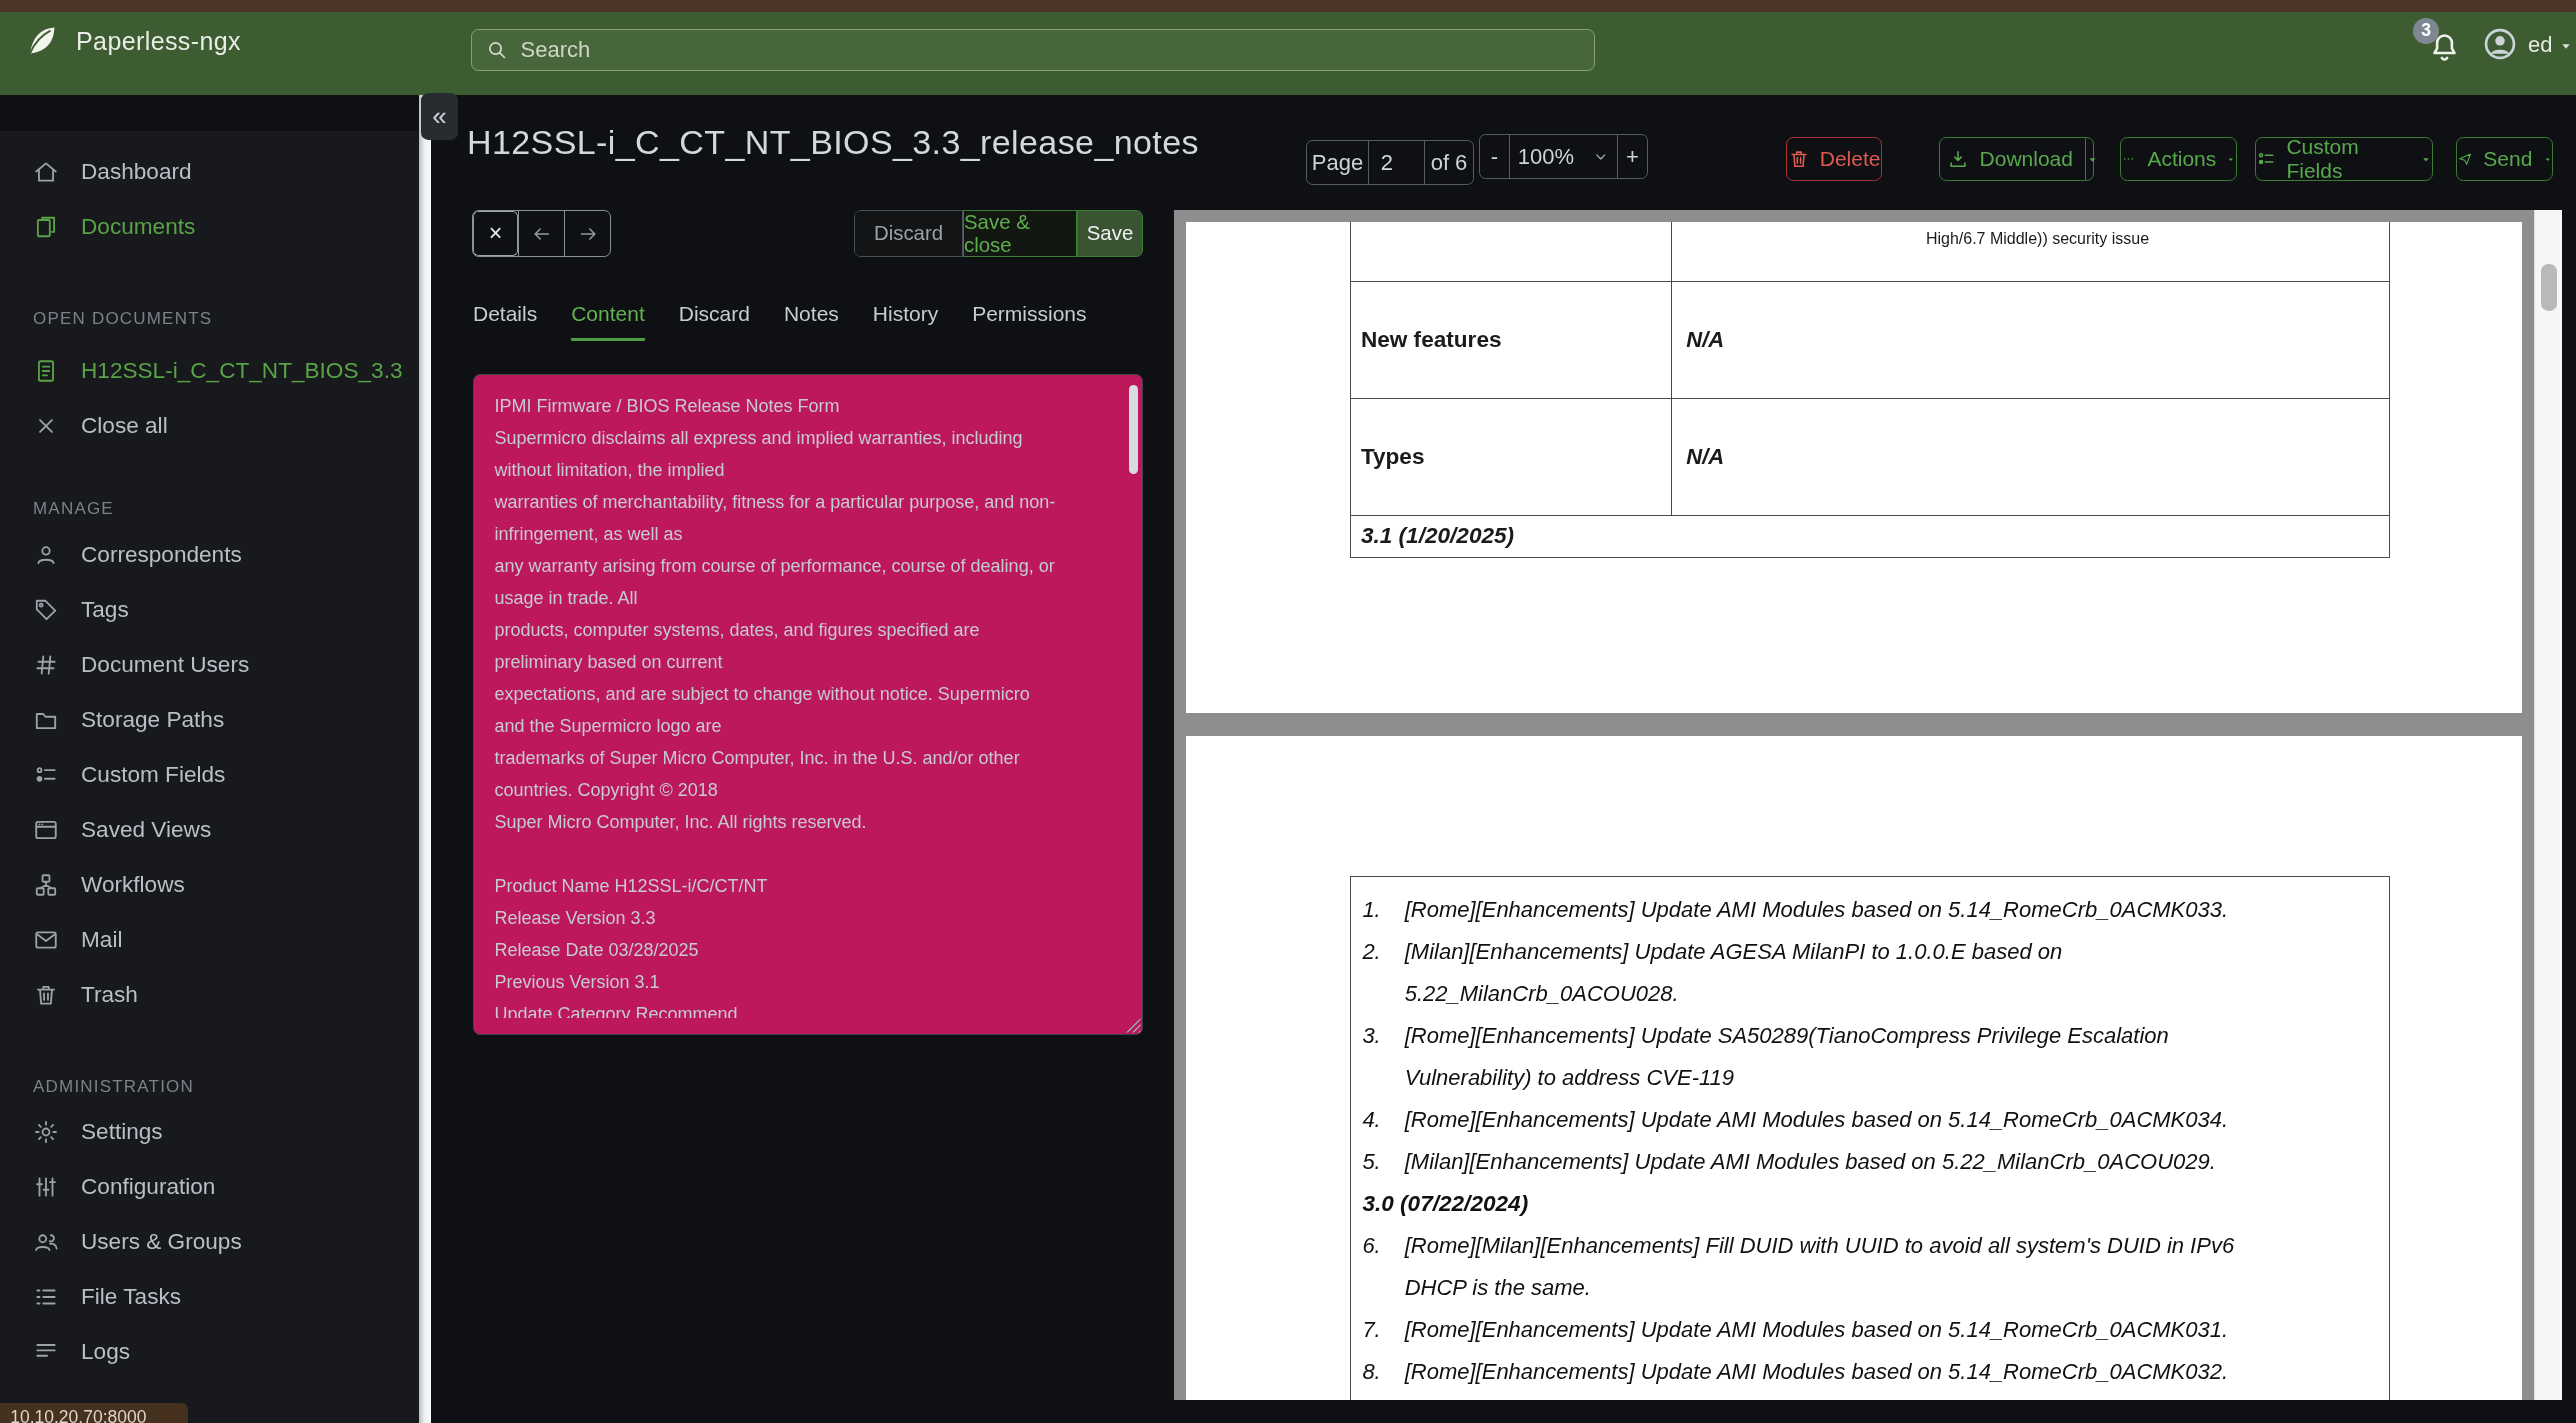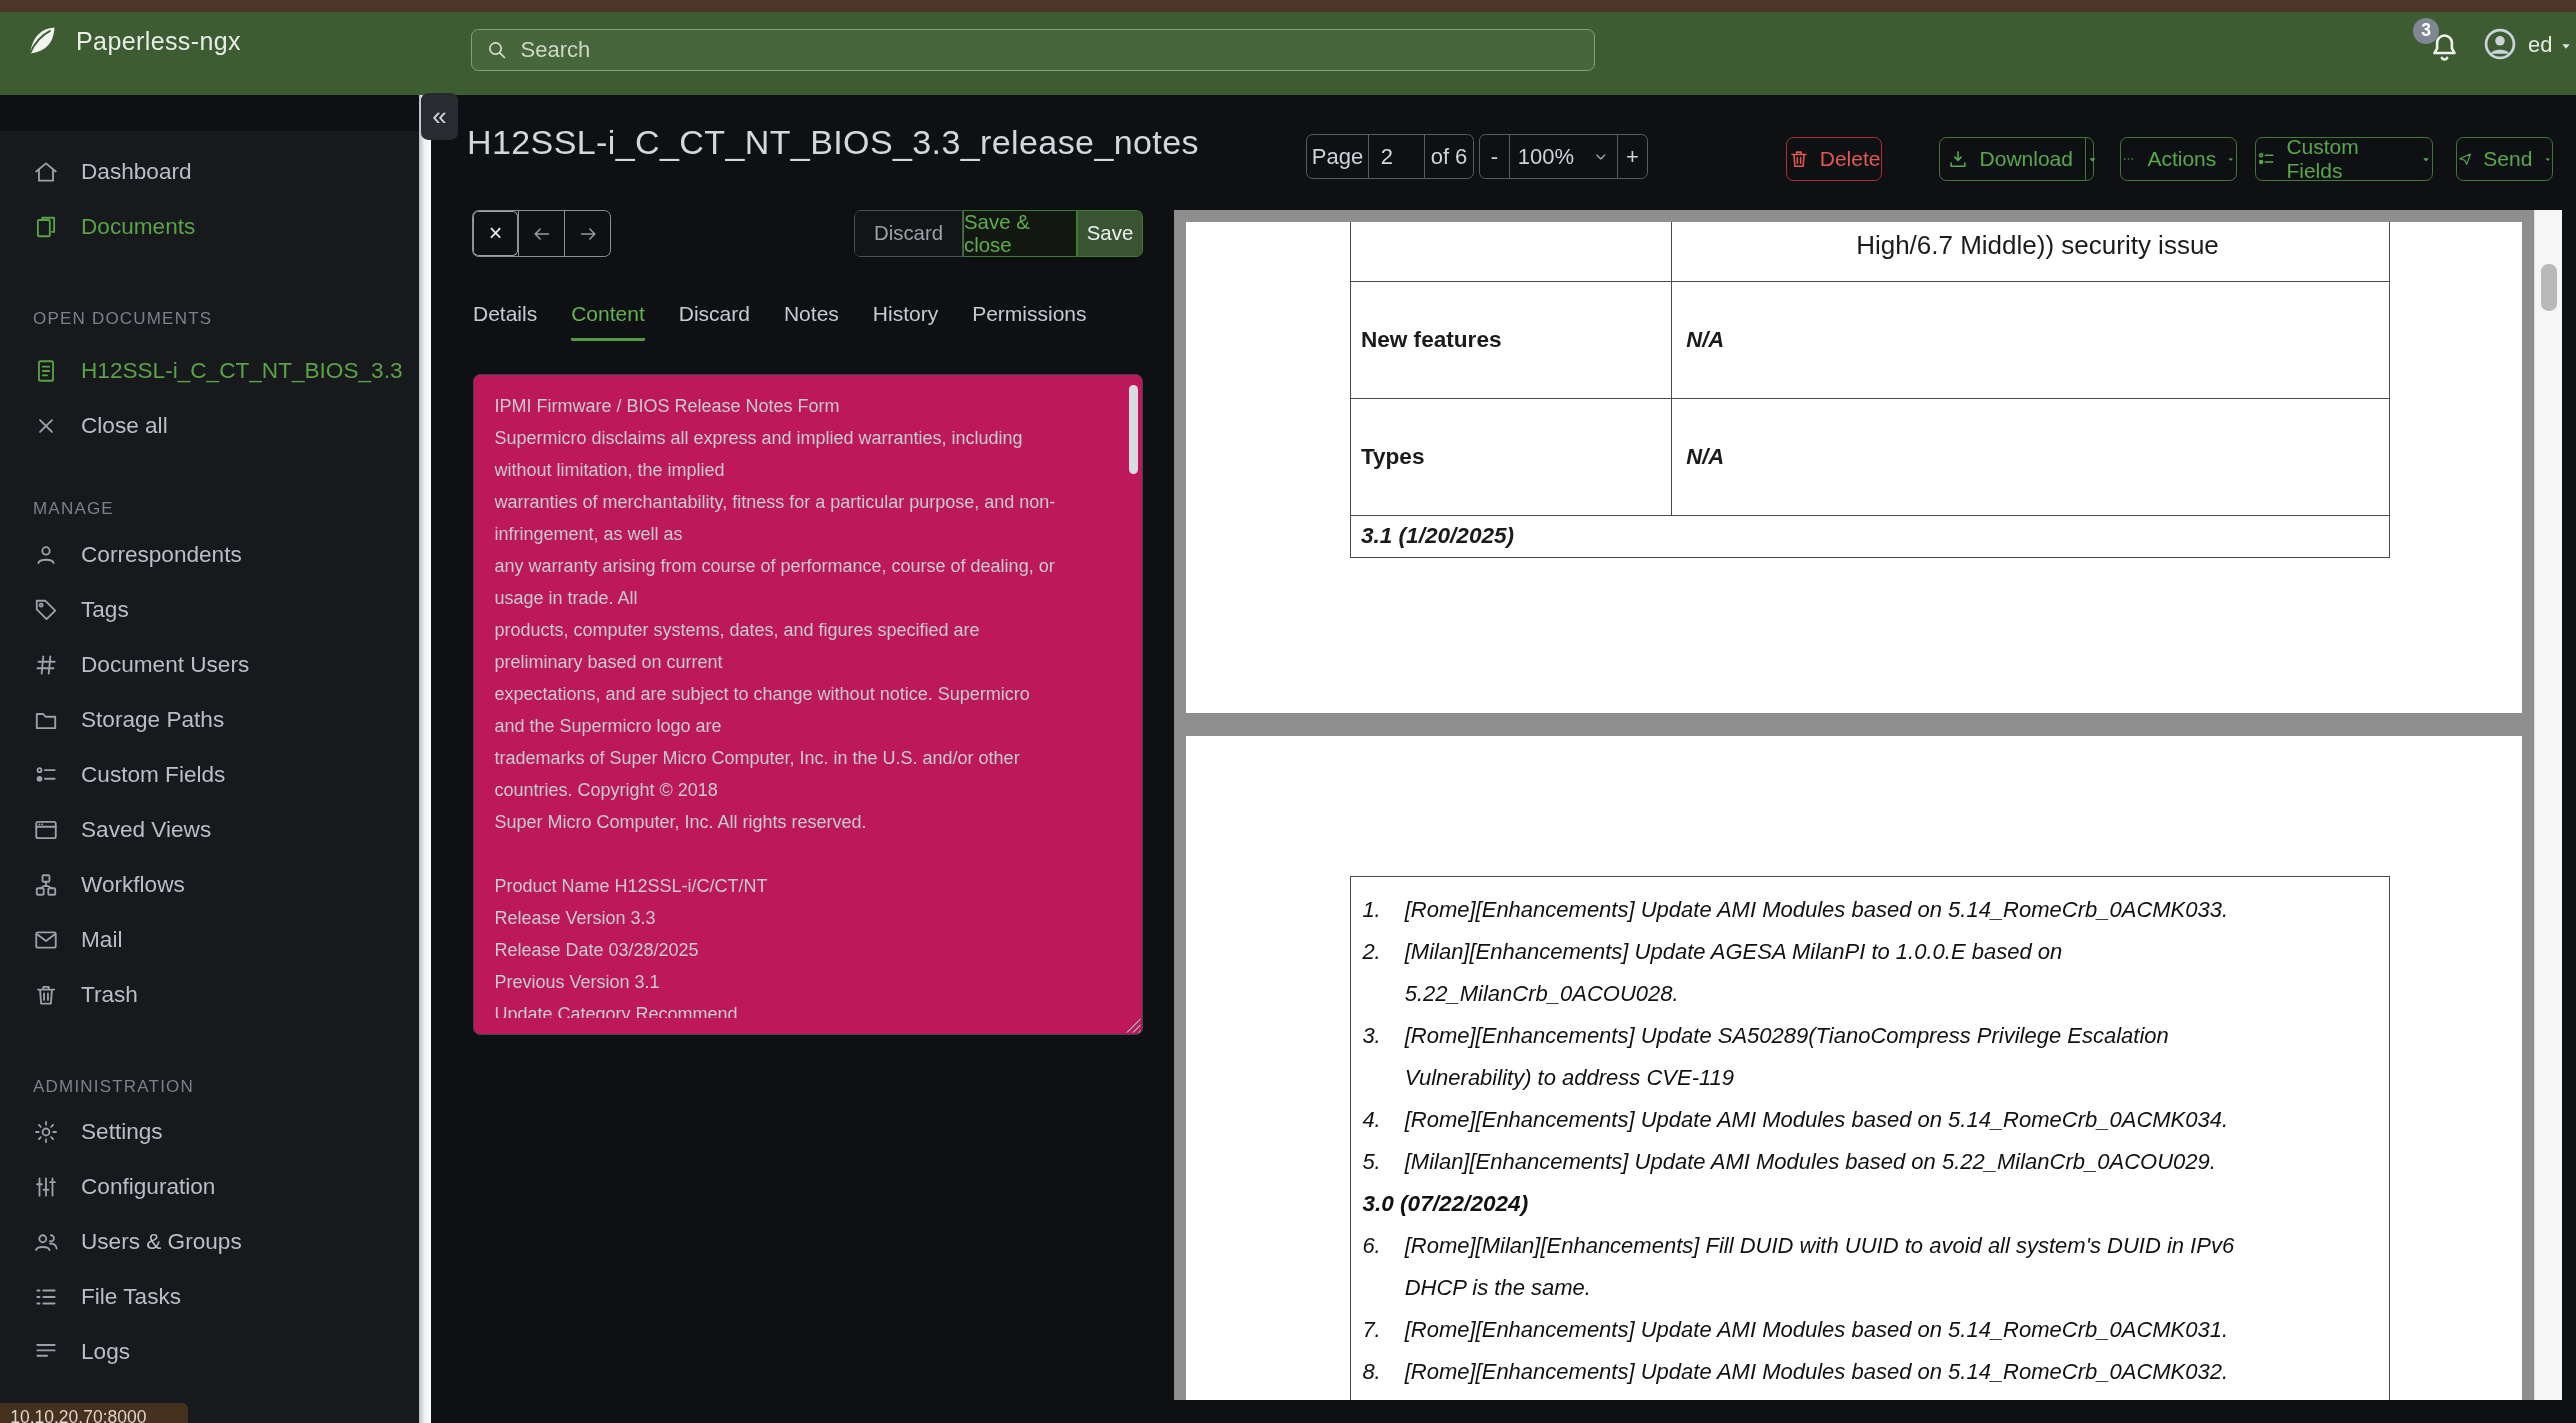--- a/index.html
+++ b/index.html
@@ -50,21 +50,21 @@
                      background:linear-gradient(90deg,#b9bcc0,#eef0f2 45%,#fbfcfd);}
   #collapse-btn{left:421px;top:93px;width:37px;height:47px;background:#282c31;border-radius:7.3px;
                 color:#cdd3d9;font-size:26px;display:flex;align-items:center;justify-content:center;z-index:6;}
 
   
   #doc-title{left:467px;top:123px;font-size:34px;color:#d3d8dd;font-weight:500;letter-spacing:0.4px;}
   .seg-group{display:flex;height:45px;border:0.7px solid #565c63;border-radius:6.6px;overflow:hidden;
              align-items:stretch;box-sizing:border-box;}
   .seg{display:flex;align-items:center;justify-content:center;font-size:22px;color:#cdd3d8;}
   .seg + .seg{border-left:0.7px solid #565c63;}
-  #pager{left:1306px;top:134px;}
+  #pager{left:1306px;top:140px;}
   #pager-label{width:61px;}
   #pager-input-cell{width:55px;justify-content:flex-start;}
   #pager-input{width:42px;background:transparent;border:none;outline:none;color:#d2d7dc;
                font-size:22px;font-family:inherit;padding-left:11.7px;}
   #pager-of{width:48px;}
   #zoomctl{left:1479px;top:134px;}
   #zoom-minus{width:29px;}
   #zoom-level{width:107px;gap:17.5px;}
   #zoom-level .icn{width:17.5px;height:17.5px;color:#aeb4ba;}
   #zoom-plus{width:29px;}
@@ -123,21 +123,21 @@
   #pv-table{position:absolute;left:164px;top:-37px;width:1040px;border:1.5px solid #4a4a4a;
             box-sizing:border-box;color:#1b1b1b;}
   .pv-row{display:flex;border-bottom:1.5px solid #4a4a4a;box-sizing:border-box;}
   .pv-row:last-child{border-bottom:none;}
   .pv-cell-l{width:321px;border-right:1.5px solid #4a4a4a;box-sizing:border-box;display:flex;
              align-items:center;padding-left:10.2px;font-weight:bold;font-size:22.6px;}
   .pv-cell-r{flex:1;display:flex;align-items:center;padding-left:14.6px;font-weight:bold;
              font-style:italic;font-size:22px;}
   #pv-row1{height:96px;}
   #pv-row1 .pv-cell-r{align-items:flex-start;justify-content:center;padding-top:44px;
-                      font-weight:normal;font-style:normal;font-size:26px;}
+                      font-weight:normal;font-style:normal;font-size:16px;}
   #pv-row2,#pv-row3{height:117px;}
   #pv-row4{height:41px;}
   #pv-version{display:flex;align-items:center;padding-left:10.2px;font-weight:bold;font-style:italic;font-size:22.6px;width:100%;}
   #pv-list{position:absolute;left:164px;top:140px;width:1040px;height:524px;box-sizing:border-box;
            border:1.5px solid #4a4a4a;border-bottom:none;padding-top:11.7px;color:#111;}
   .pv-entry{position:relative;font-style:italic;font-size:22px;line-height:42px;
             font-family:"Liberation Sans","DejaVu Sans",sans-serif;}
   .pv-num{position:absolute;left:11.7px;top:0;}
   .pv-text{display:block;padding-left:54px;white-space:pre-line;}
   .pv-heading-txt{display:block;padding-left:11.7px;font-weight:bold;font-size:22.6px;}

